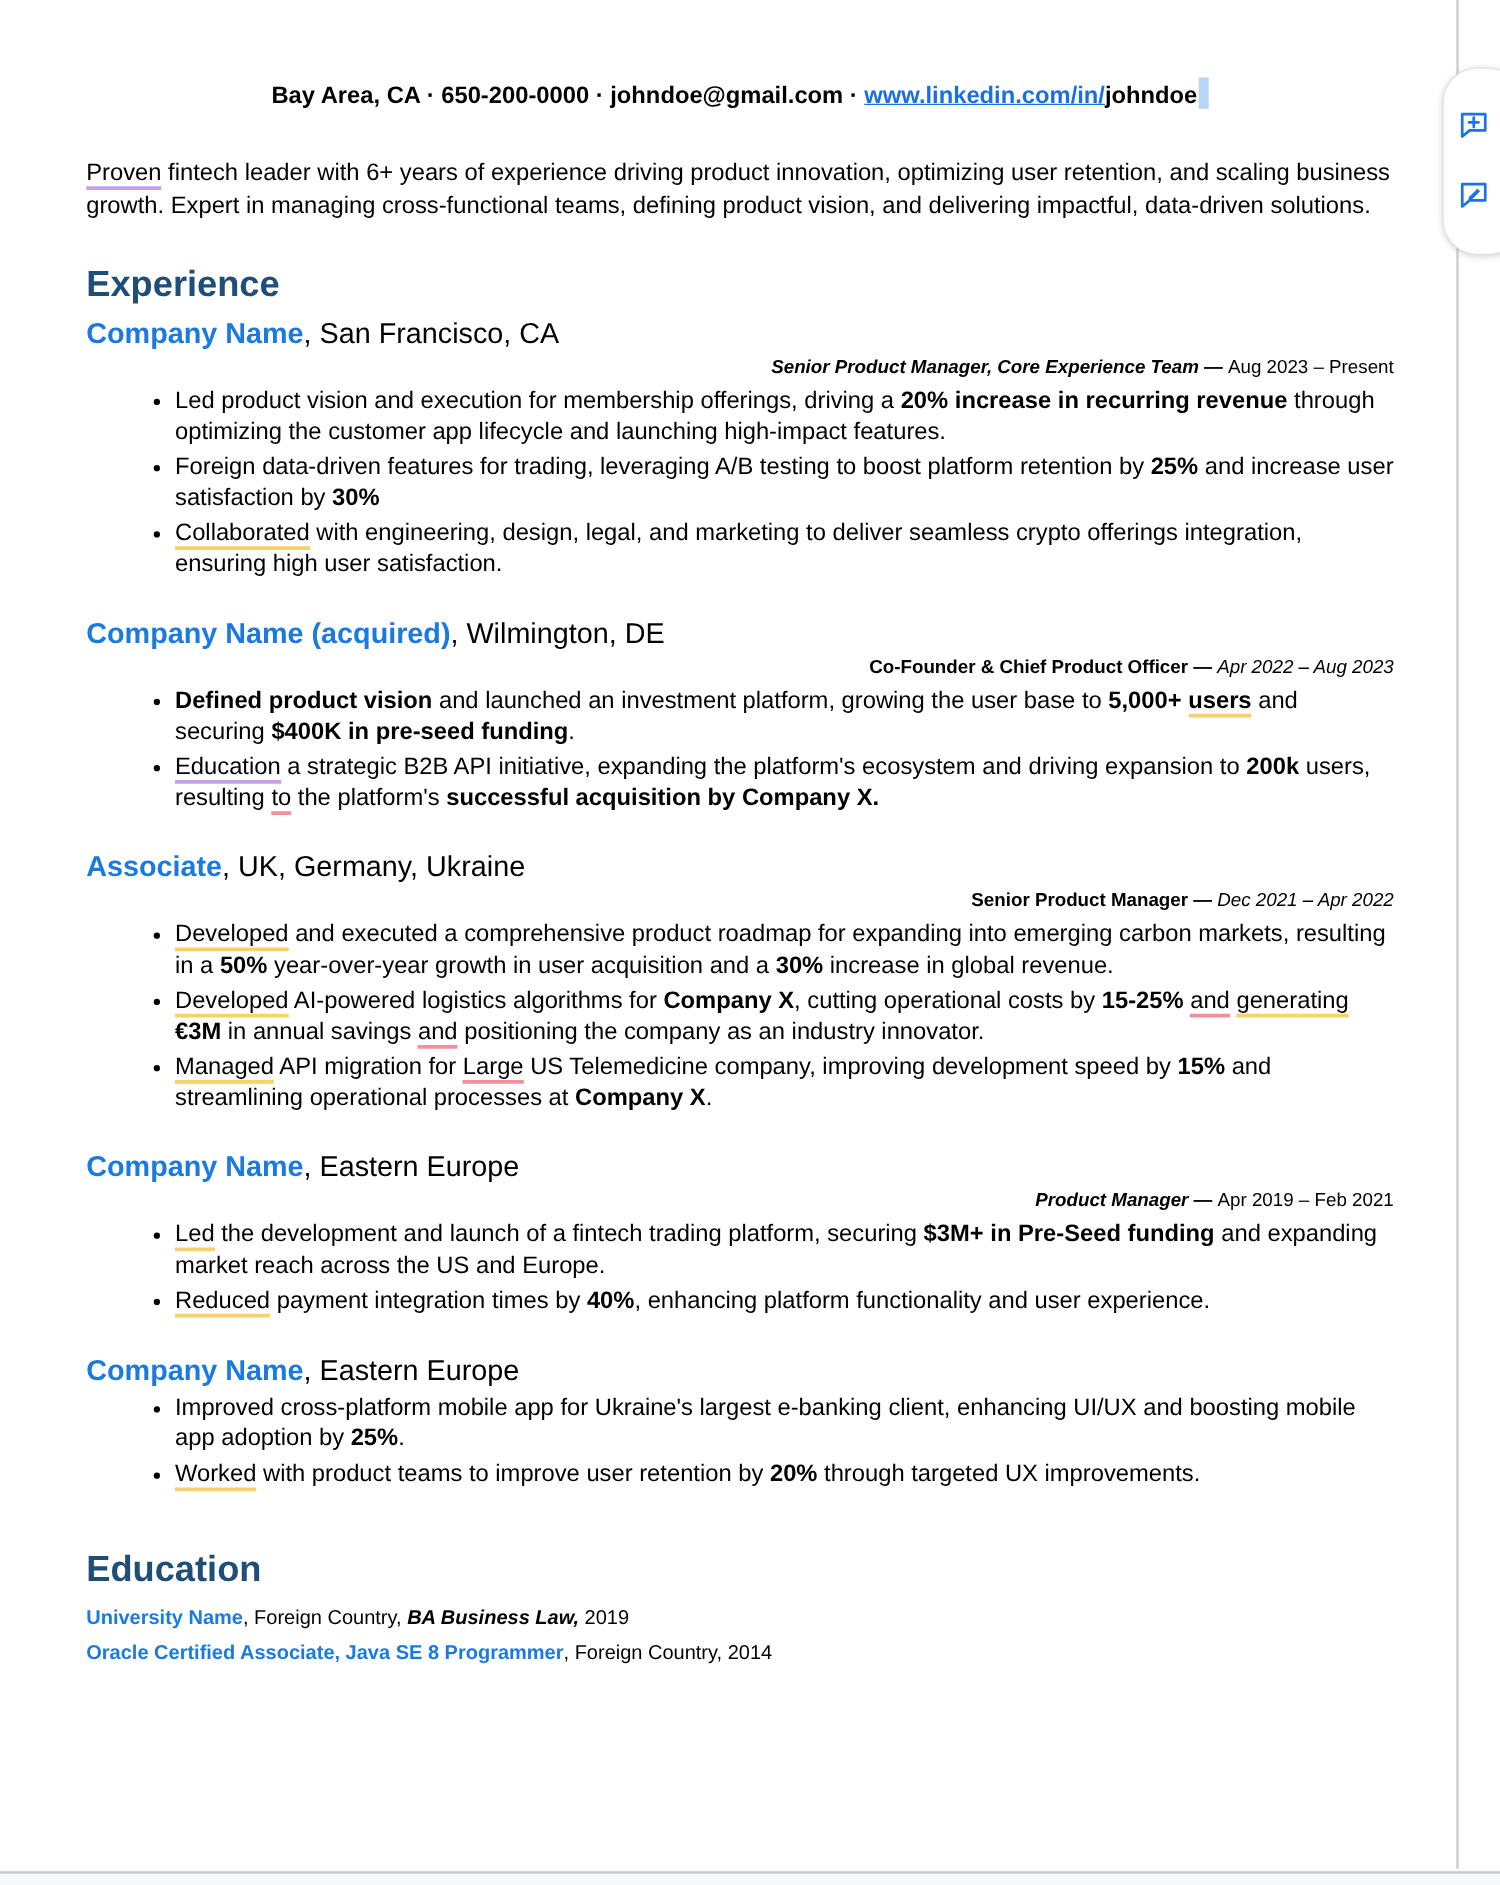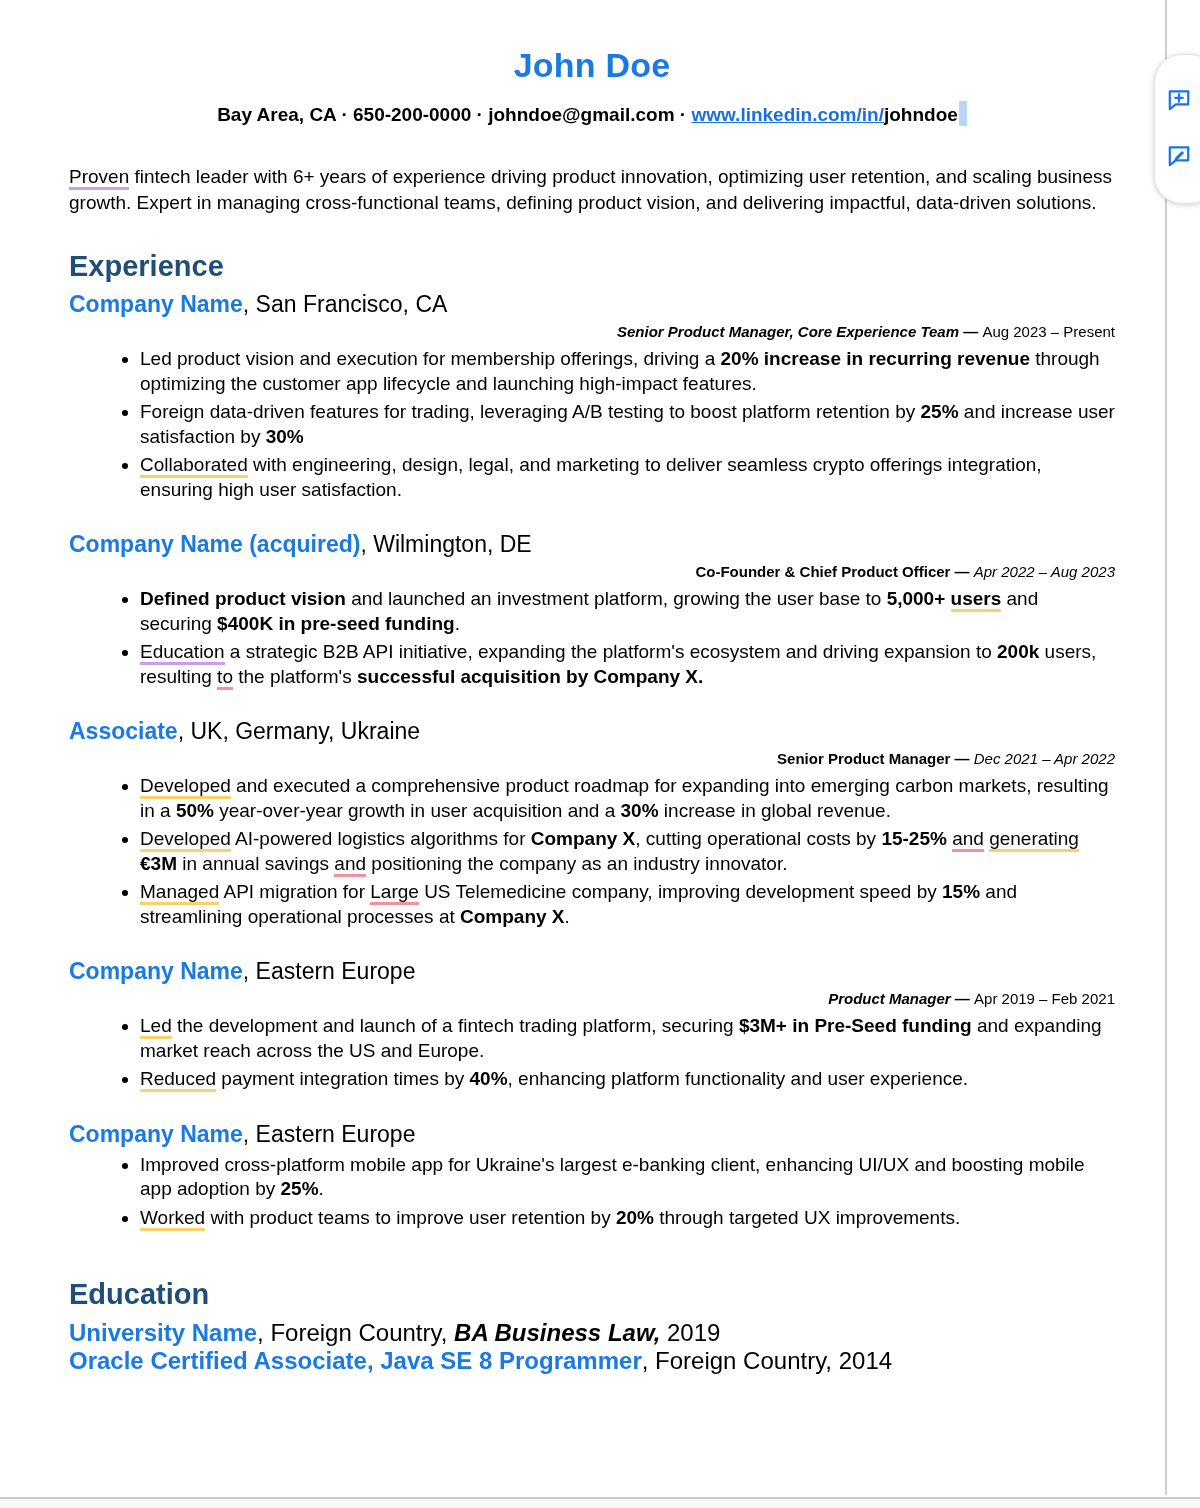--- a/index.html
+++ b/index.html
@@ -31,21 +31,21 @@
   .summary{font-size:19px;line-height:26px;margin-bottom:34px;max-width:1052px;}
   h2.section{
     font-size:29px;font-weight:700;color:var(--heading_navy);margin:0 0 8px 0;
   }
   h2.section.edu{margin-top:48px;}
   .entry{margin-bottom:29px;}
   .company{font-size:23px;font-weight:400;margin-bottom:5px;}
   .role{font-size:15px;margin-bottom:7px;text-align:right;}
   ul.bullets{list-style:disc;padding-left:71px;}
   ul.bullets li{font-size:19px;line-height:24.5px;margin-bottom:4px;max-width:985px;}
-  .edu-line{font-size:24px;line-height:27px;margin-bottom:1px;}
+  .edu-line{font-size:16px;line-height:27px;margin-bottom:1px;}
   
   .b{font-weight:700;}
   .i{font-style:italic;}
   .co{color:var(--accent_blue);font-weight:700;}
   .up{border-bottom:3px solid var(--underline_purple);padding-bottom:0px;}
   .uy{border-bottom:3px solid var(--underline_yellow);padding-bottom:0px;}
   .upk{border-bottom:3px solid var(--underline_pink);padding-bottom:0px;}
   
   .footer-strip{
     position:absolute;left:0;bottom:0;width:1200px;height:11px;
@@ -65,21 +65,20 @@
   }
   .pill-btn svg{width:26px;height:26px;}
 </style>
 </head>
 <body>
 
 <div class="canvas">
 
   <div class="page">
 
-    <h1 class="doc-title">John Doe</h1>
 
     <div class="contact">
       <span>Bay Area, CA · 650-200-0000 · johndoe@gmail.com · </span><a>www.linkedin.com/in/</a><span class="b">johndoe</span><span class="caret"></span>
     </div>
 
     <p class="summary"><span class="up">Proven</span><span> fintech leader with 6+ years of experience driving product innovation, optimizing user retention, and scaling business growth. Expert in managing cross-functional teams, defining product vision, and delivering impactful, data-driven solutions.</span></p>
 
     <h2 class="section">Experience</h2>
 
     <div id="exp-entries">

